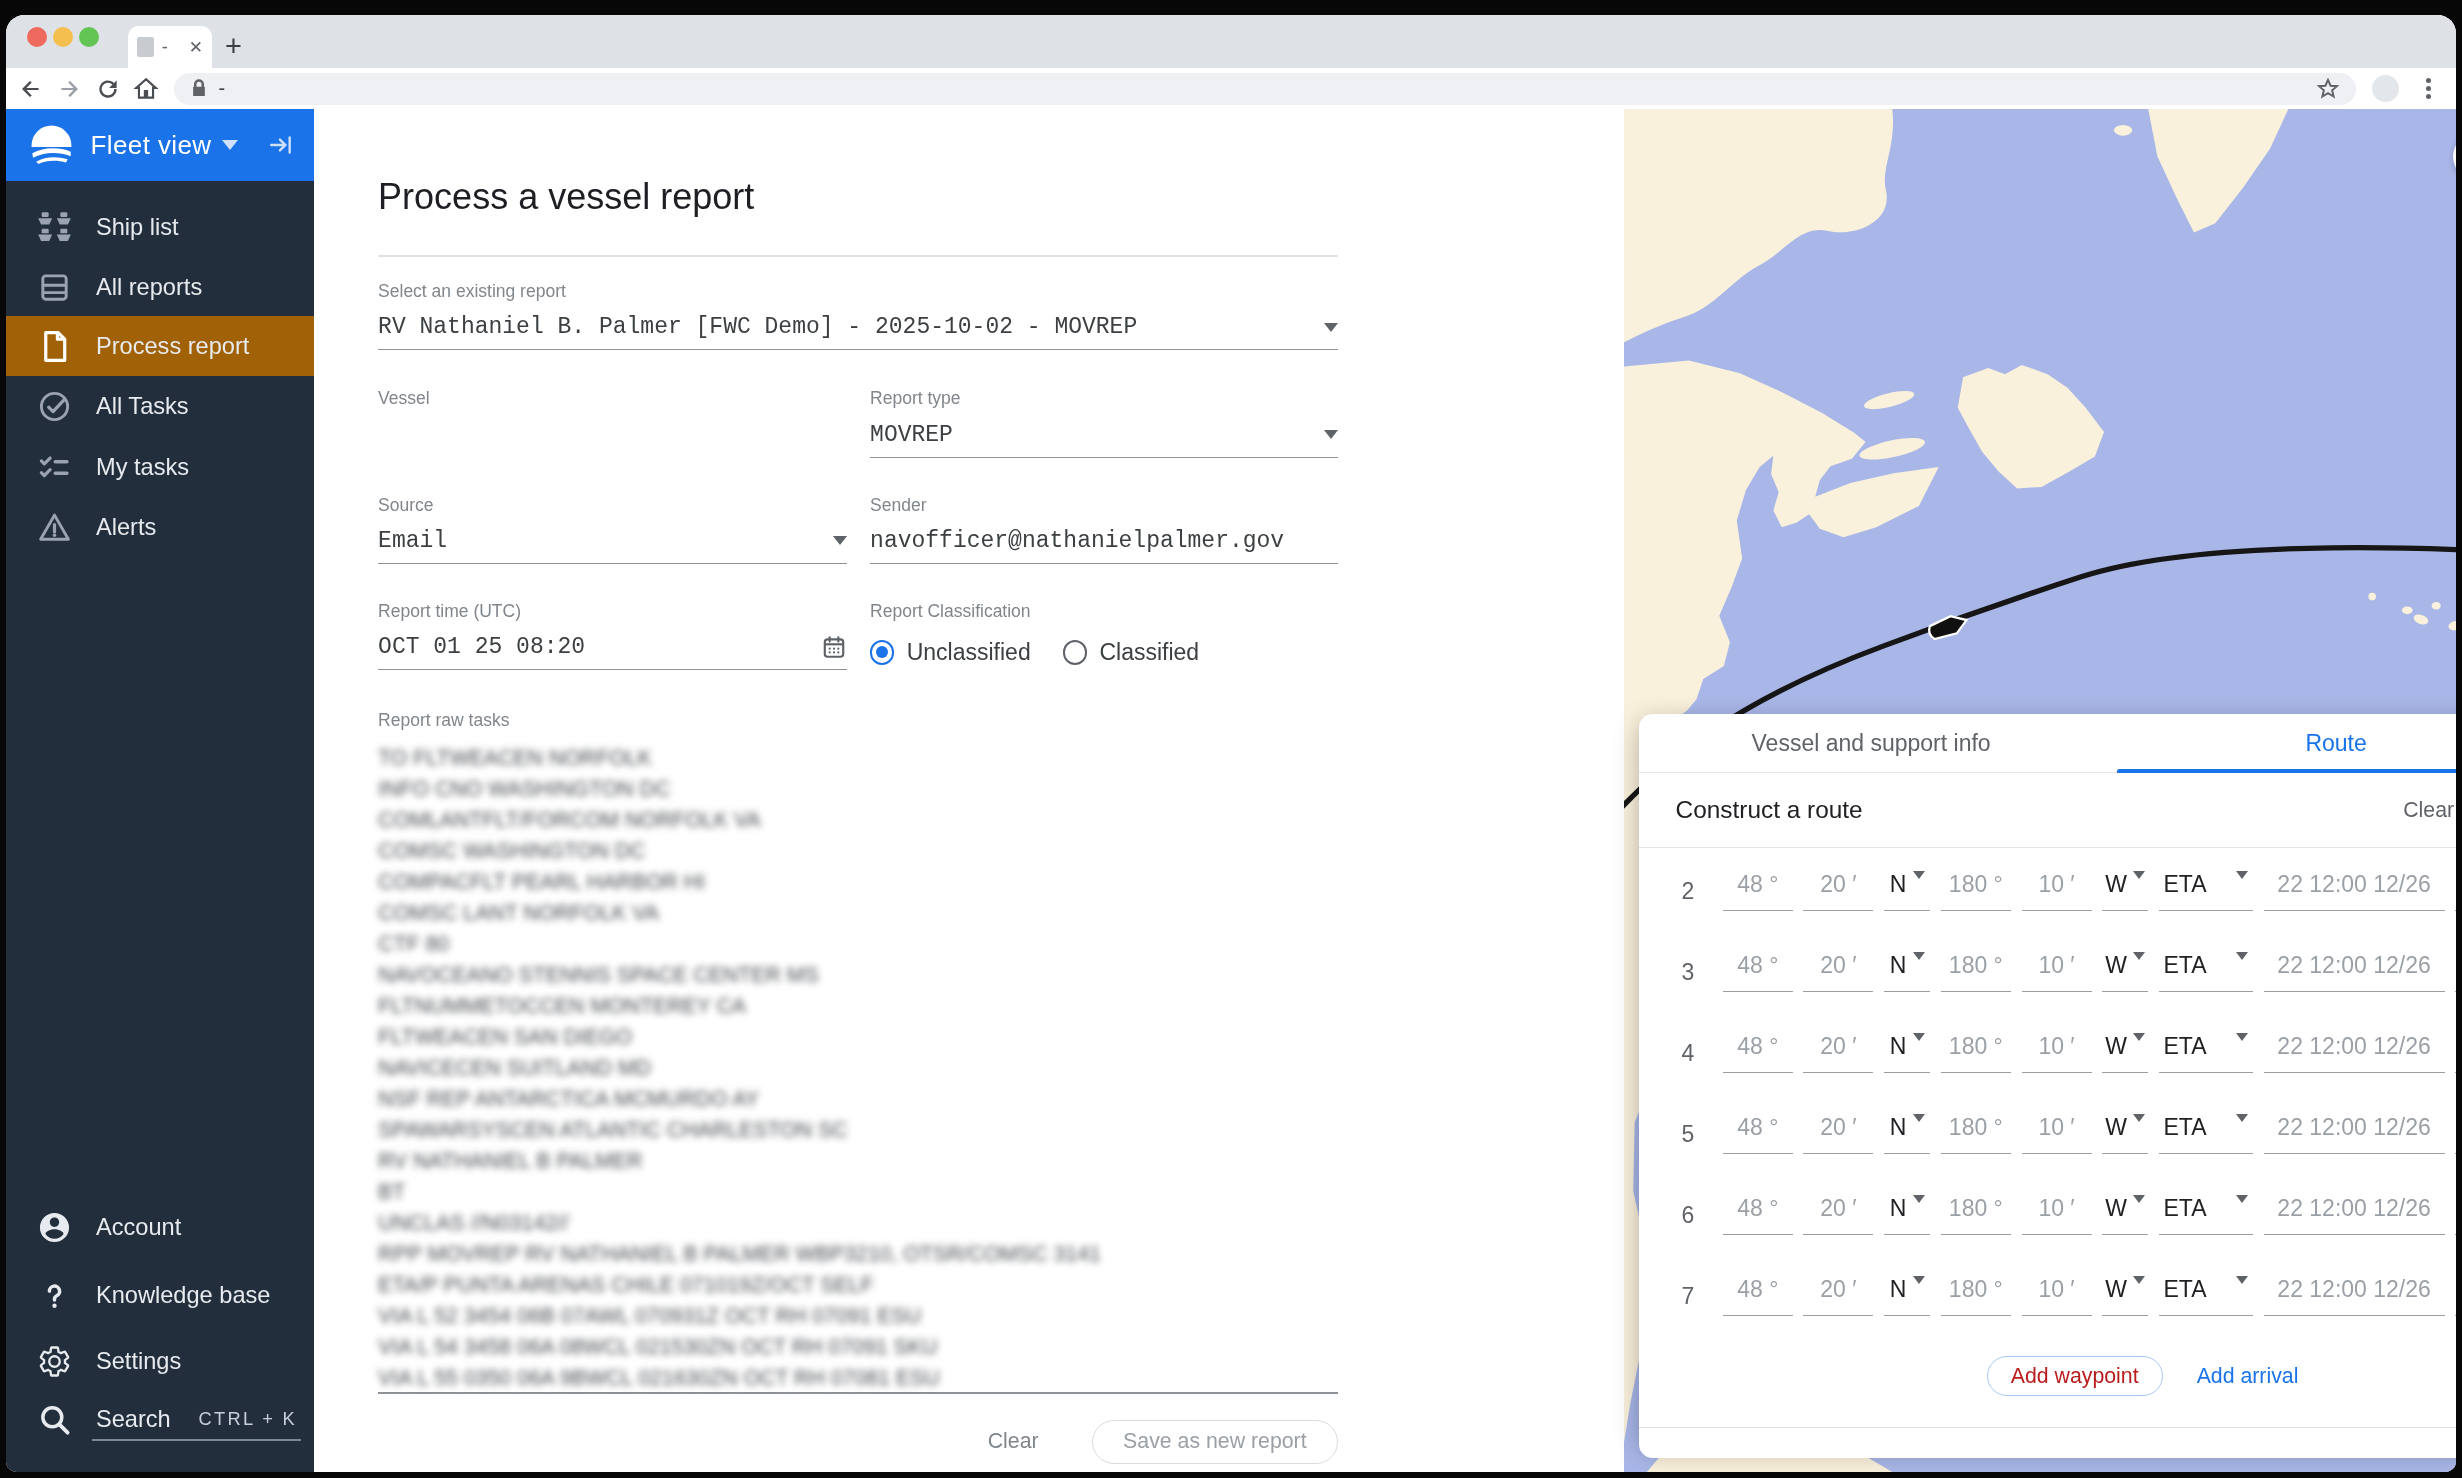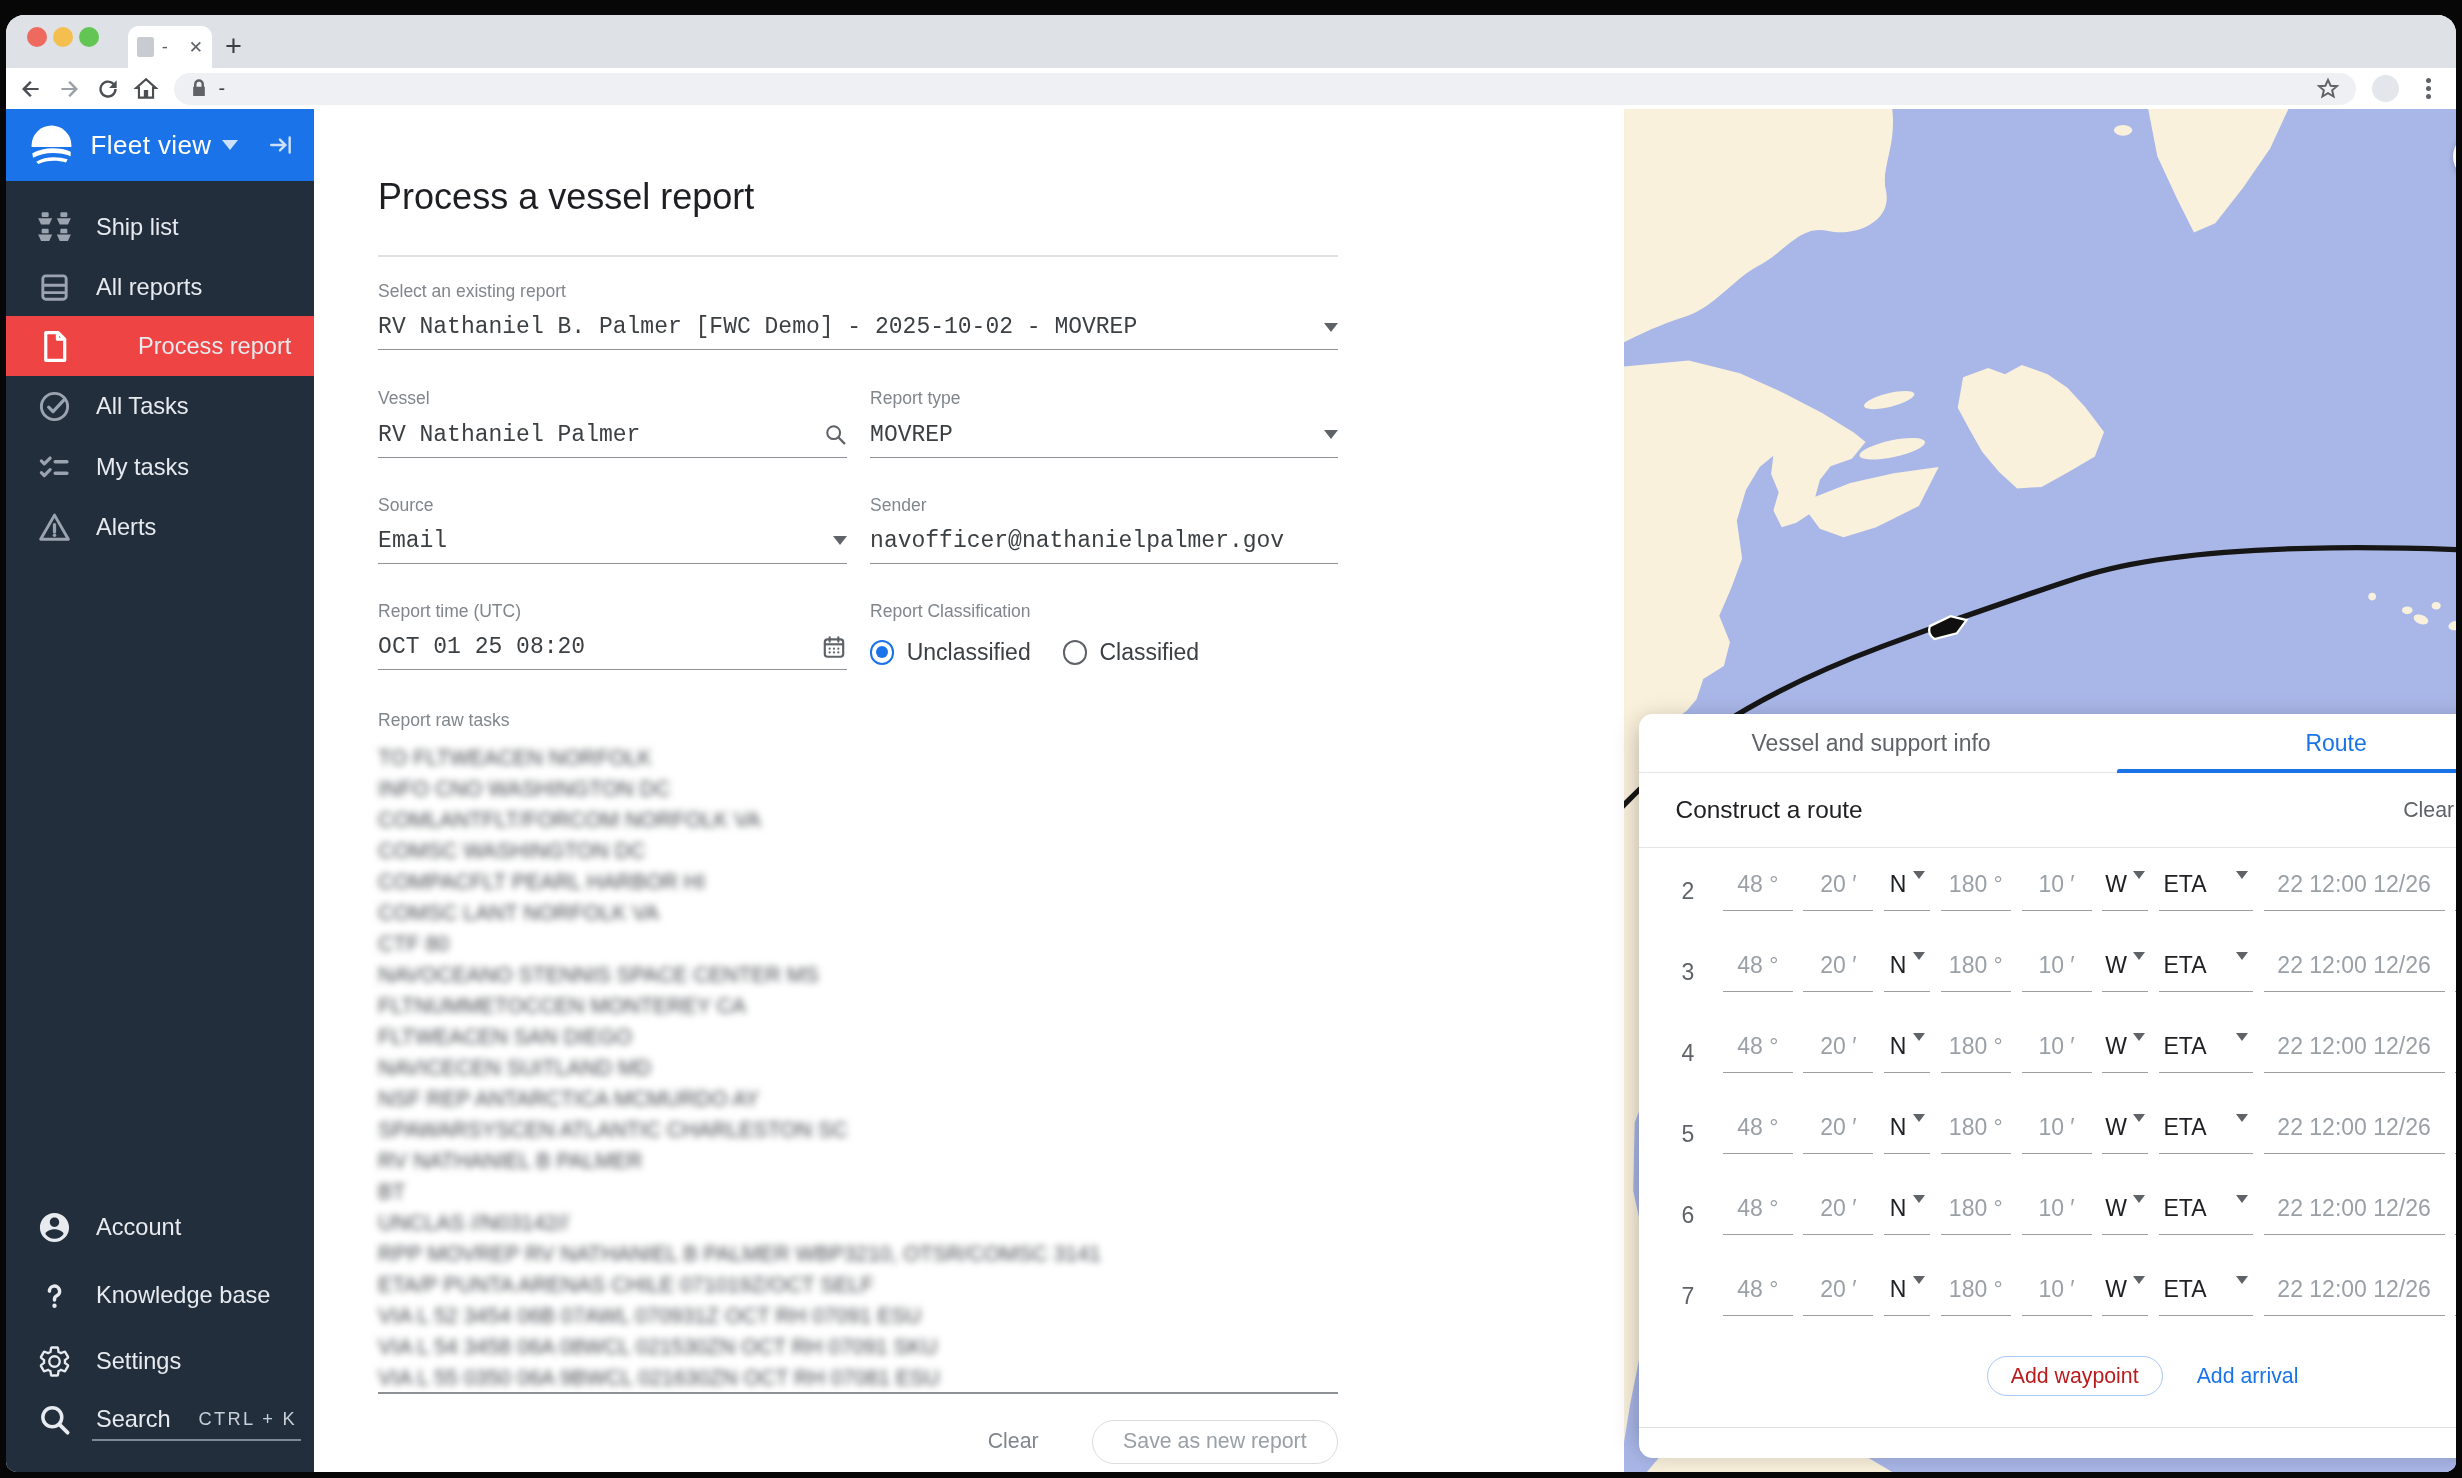--- a/index.html
+++ b/index.html
@@ -37,21 +37,21 @@
   .sidebar { position:relative; width:308px; height:100%; background:#232e3d; flex:0 0 auto; }
   .sb-head { height:72px; background:#1a73e8; display:flex; align-items:center; color:#fff; }
   .sb-logo { width:43px; height:43px; margin-left:24.4px; }
   .sb-title { font-size:26px; font-weight:500; margin-left:17px; letter-spacing:0.4px; }
   .sb-caret { width:0;height:0;border-left:8.4px solid transparent;border-right:8.4px solid transparent;
               border-top:10px solid #cfe0fb; margin-left:10.7px; }
   .sb-collapse { margin-left:auto; margin-right:20px; }
   .sb-item { position:absolute; left:0; width:308px; height:60px; display:flex; align-items:center;
              color:#e7eaee; font-size:23.6px; cursor:pointer; }
   .sb-item .ic { width:35px; height:35px; margin-left:30.5px; margin-right:24.4px; color:#9aa3af; flex:0 0 auto; }
-  .sb-item.sel { background:#ef4444;gap:42px; }
+  .sb-item.sel { background:#a16207; }
   .sb-item.sel .ic { color:#ffffff; }
   .shortcut { margin-left:auto; margin-right:17px; font-size:18.3px; color:#c7cfd8; letter-spacing:2.3px; }
   .sb-search-line { position:absolute; left:86px; top:1330px; width:209px; height:1.5px; background:#7e8896; }
 
   
   .formpane { position:relative; width:1310px; height:100%; background:#ffffff; flex:0 0 auto;
               padding:67px 66px 0 64px; overflow:hidden; }
   .form-title { font-size:36px; font-weight:500; color:#1d1f23; }
   .title-divider { width:960px; height:1.5px; background:#dfe1e5; margin-top:37px; }
   .f-label { font-size:17.5px; color:#80868b; }
@@ -283,27 +283,20 @@
         <div class="f-label">Select an existing report</div>
         <div class="ufield" style="margin-top:12.2px;">
           <span class="f-value">RV Nathaniel B. Palmer [FWC Demo] - 2025-10-02 - MOVREP</span>
           <span class="caret"></span>
         </div>
       </div>
 
       <div class="frow" style="margin-top:38px;">
         <div class="col1">
           <div class="f-label">Vessel</div>
-          <div class="ufield" style="margin-top:12.2px;">
-            <span class="f-value">RV Nathaniel Palmer</span>
-            <svg width="24.4" height="24.4" viewBox="0 0 24 24">
-              <circle cx="10.5" cy="10.5" r="6.3" fill="none" stroke="#5f6368" stroke-width="2"></circle>
-              <path d="M15.3 15.3 21 21" stroke="#5f6368" stroke-width="2.2" stroke-linecap="round"></path>
-            </svg>
-          </div>
         </div>
         <div class="col2">
           <div class="f-label">Report type</div>
           <div class="ufield" style="margin-top:12.2px;">
             <span class="f-value">MOVREP</span>
             <span class="caret"></span>
           </div>
         </div>
       </div>
 

